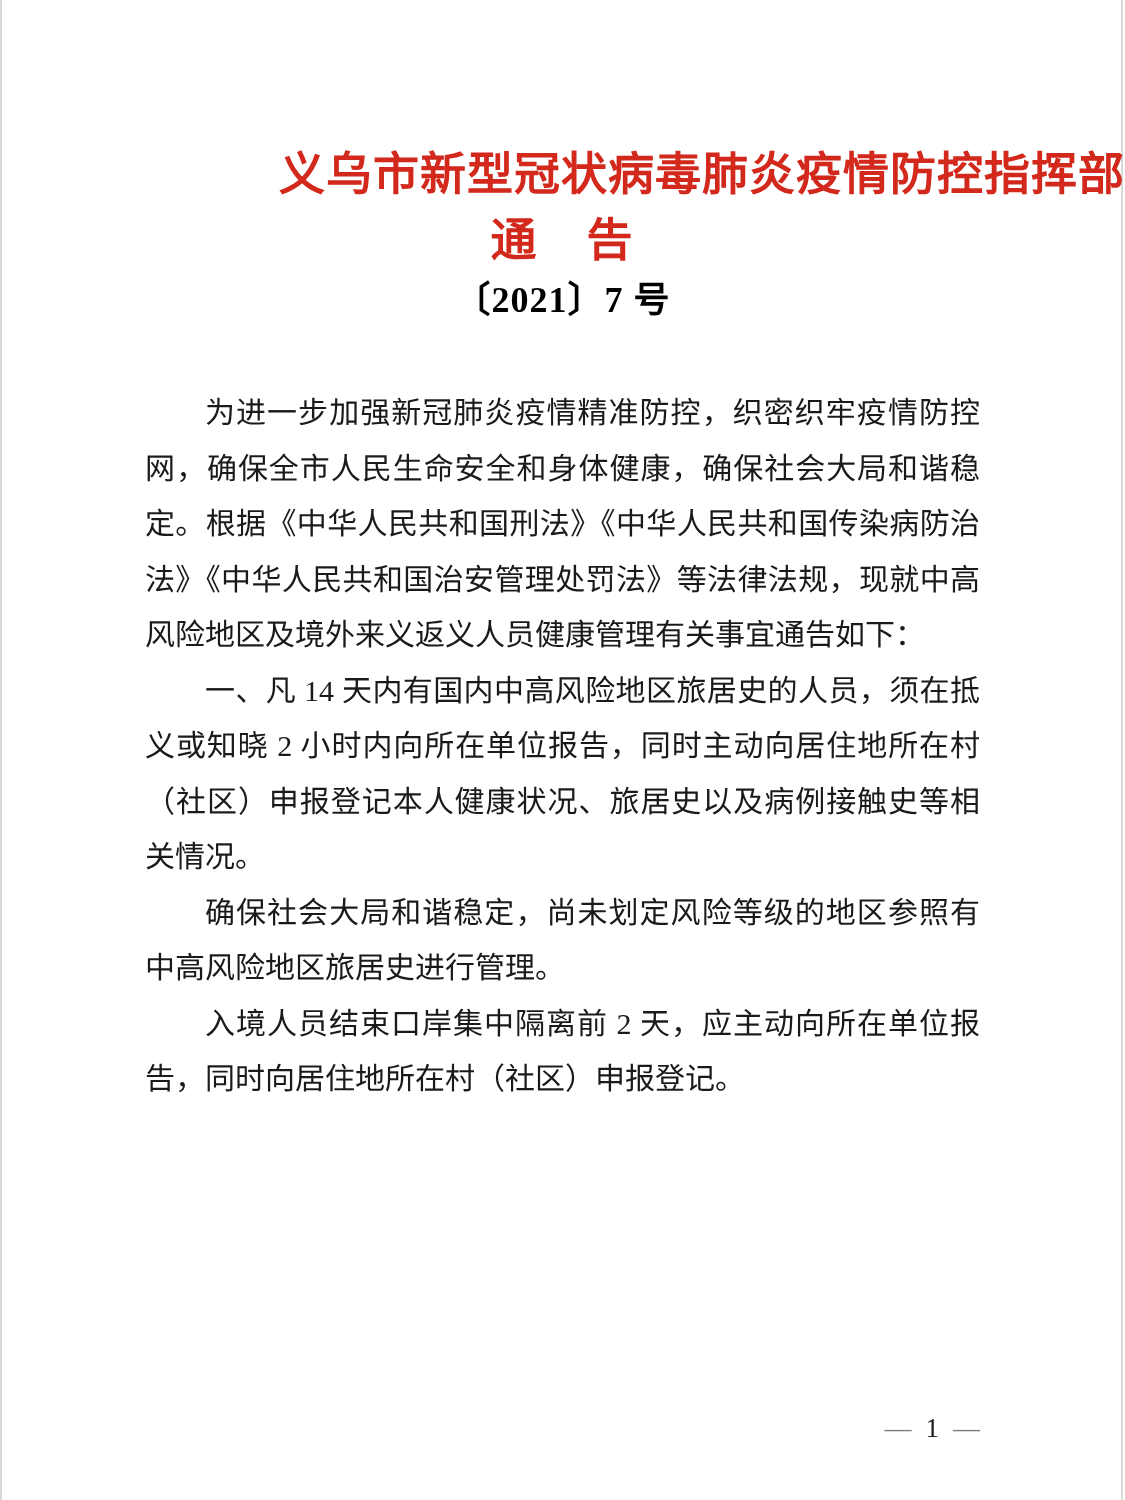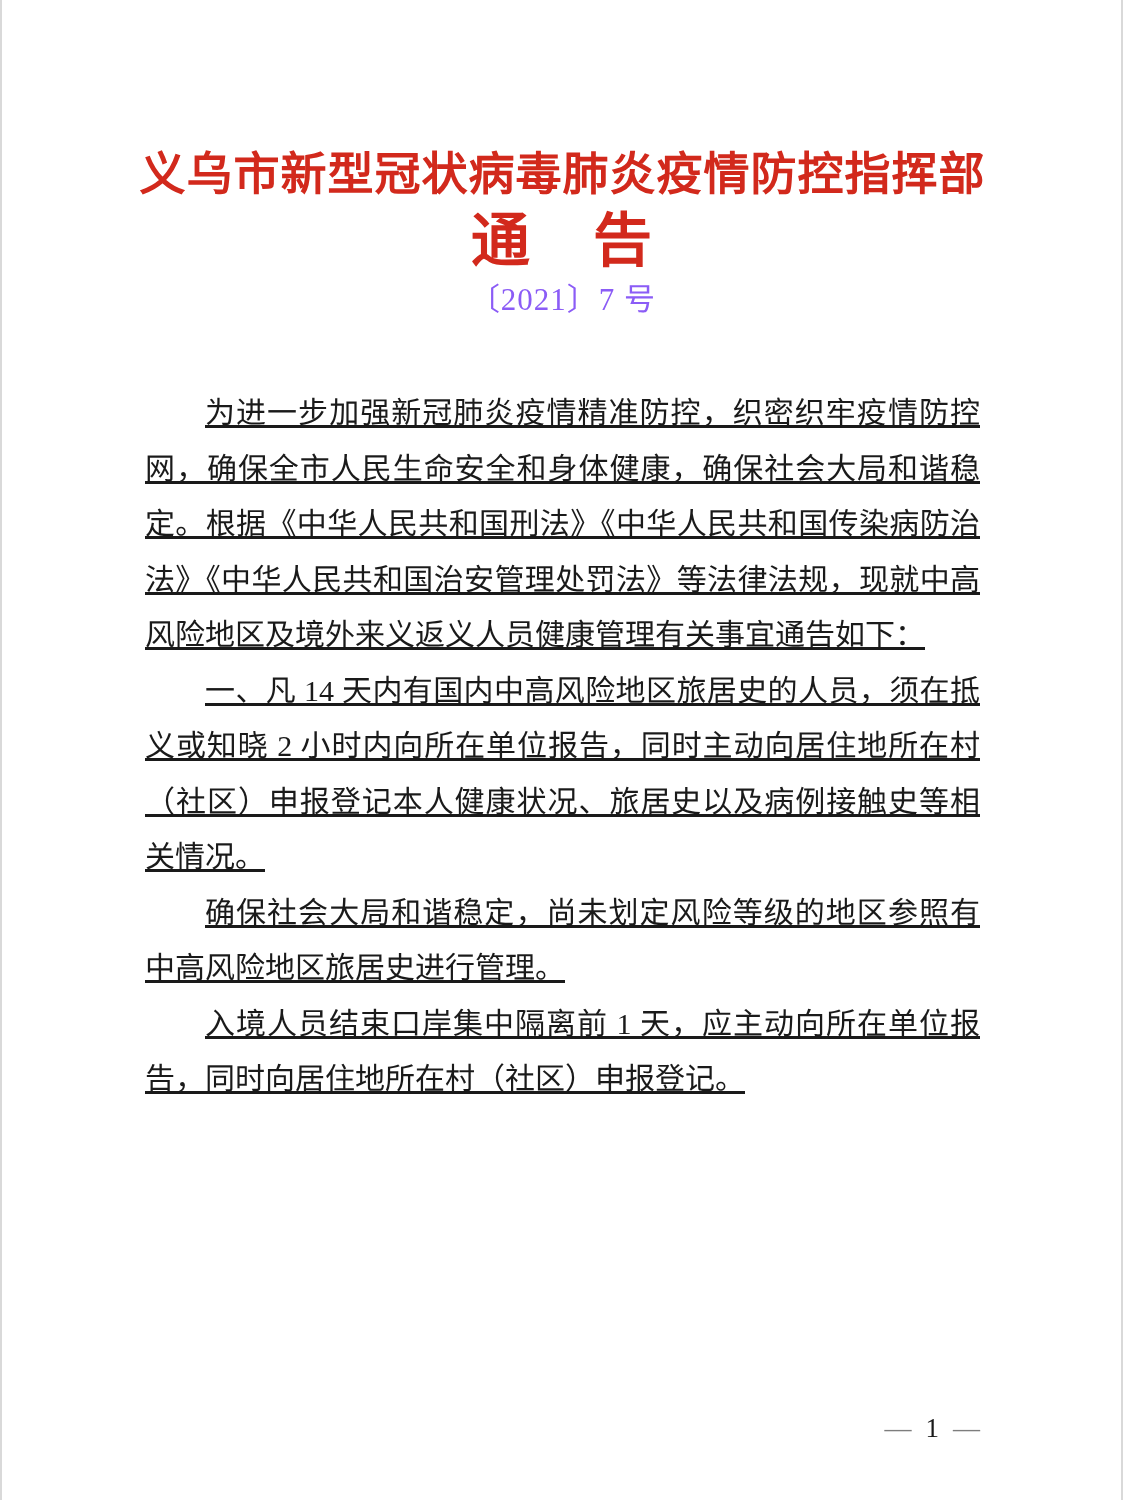--- a/index.html
+++ b/index.html
@@ -23,70 +23,69 @@
     background: #d9d9d9;
   }
   .edge-line.left  { left: 0; }
   .edge-line.right { right: 2px; }
 
   .title-line1 {
     position: absolute;
     top: 142px;
     left: 0;
     width: 100%;
-    text-align: center;
+    text-align: right;
     font-size: 46px;
     font-weight: 700;
     letter-spacing: 1px;
     color: #d2291c;
     line-height: 66px;
     white-space: nowrap;
   }
   .title-line2 {
     position: absolute;
     top: 210px;
     left: 0;
     width: 100%;
     text-align: center;
-    font-size: 59px;
+    font-size: 46px;
     font-weight: 700;
     letter-spacing: 2px;
     color: #d2291c;
     line-height: 62px;
     white-space: nowrap;
   }
   .doc-number {
     position: absolute;
     top: 283px;
     left: 0;
     width: 100%;
     text-align: center;
-    font-size: 31px;
-    font-weight: 400;
+    font-size: 36px;
+    font-weight: 700;
     letter-spacing: 1px;
-    color: #8b5cf6;
+    color: #000000;
     line-height: 34px;
     white-space: nowrap;
   }
   .body-text {
     position: absolute;
     top: 385px;
     left: 145px;
     width: 835px;
     font-size: 30px;
     line-height: 55.5px;
     color: #1a1a1a;
     text-align: justify;
     text-justify: inter-ideograph;
   }
   .body-text p {
     margin: 0;
     padding: 0;
     text-indent: 2em;
-    text-decoration: underline;
   }
   .page-footer {
     position: absolute;
     top: 1412px;
     right: 145px;
     font-size: 27px;
     line-height: 32px;
     color: #1a1a1a;
     white-space: nowrap;
   }
@@ -109,20 +108,20 @@
   <div class="title-line1">义乌市新型冠状病毒肺炎疫情防控指挥部</div>
 
   <div class="title-line2">通　告</div>
 
   <div class="doc-number">〔2021〕7 号</div>
 
   <div class="body-text">
     <p>为进一步加强新冠肺炎疫情精准防控，织密织牢疫情防控网，确保全市人民生命安全和身体健康，确保社会大局和谐稳定。根据《中华人民共和国刑法》《中华人民共和国传染病防治法》《中华人民共和国治安管理处罚法》等法律法规，现就中高风险地区及境外来义返义人员健康管理有关事宜通告如下：</p>
     <p>一、凡 14 天内有国内中高风险地区旅居史的人员，须在抵义或知晓 2 小时内向所在单位报告，同时主动向居住地所在村（社区）申报登记本人健康状况、旅居史以及病例接触史等相关情况。</p>
     <p>确保社会大局和谐稳定，尚未划定风险等级的地区参照有中高风险地区旅居史进行管理。</p>
-    <p>入境人员结束口岸集中隔离前 1 天，应主动向所在单位报告，同时向居住地所在村（社区）申报登记。</p>
+    <p>入境人员结束口岸集中隔离前 2 天，应主动向所在单位报告，同时向居住地所在村（社区）申报登记。</p>
   </div>
 
   <div class="page-footer">
     <span class="dash">—</span><span class="num">1</span><span class="dash">—</span>
   </div>
 
 </div>
 
 </body></html>

